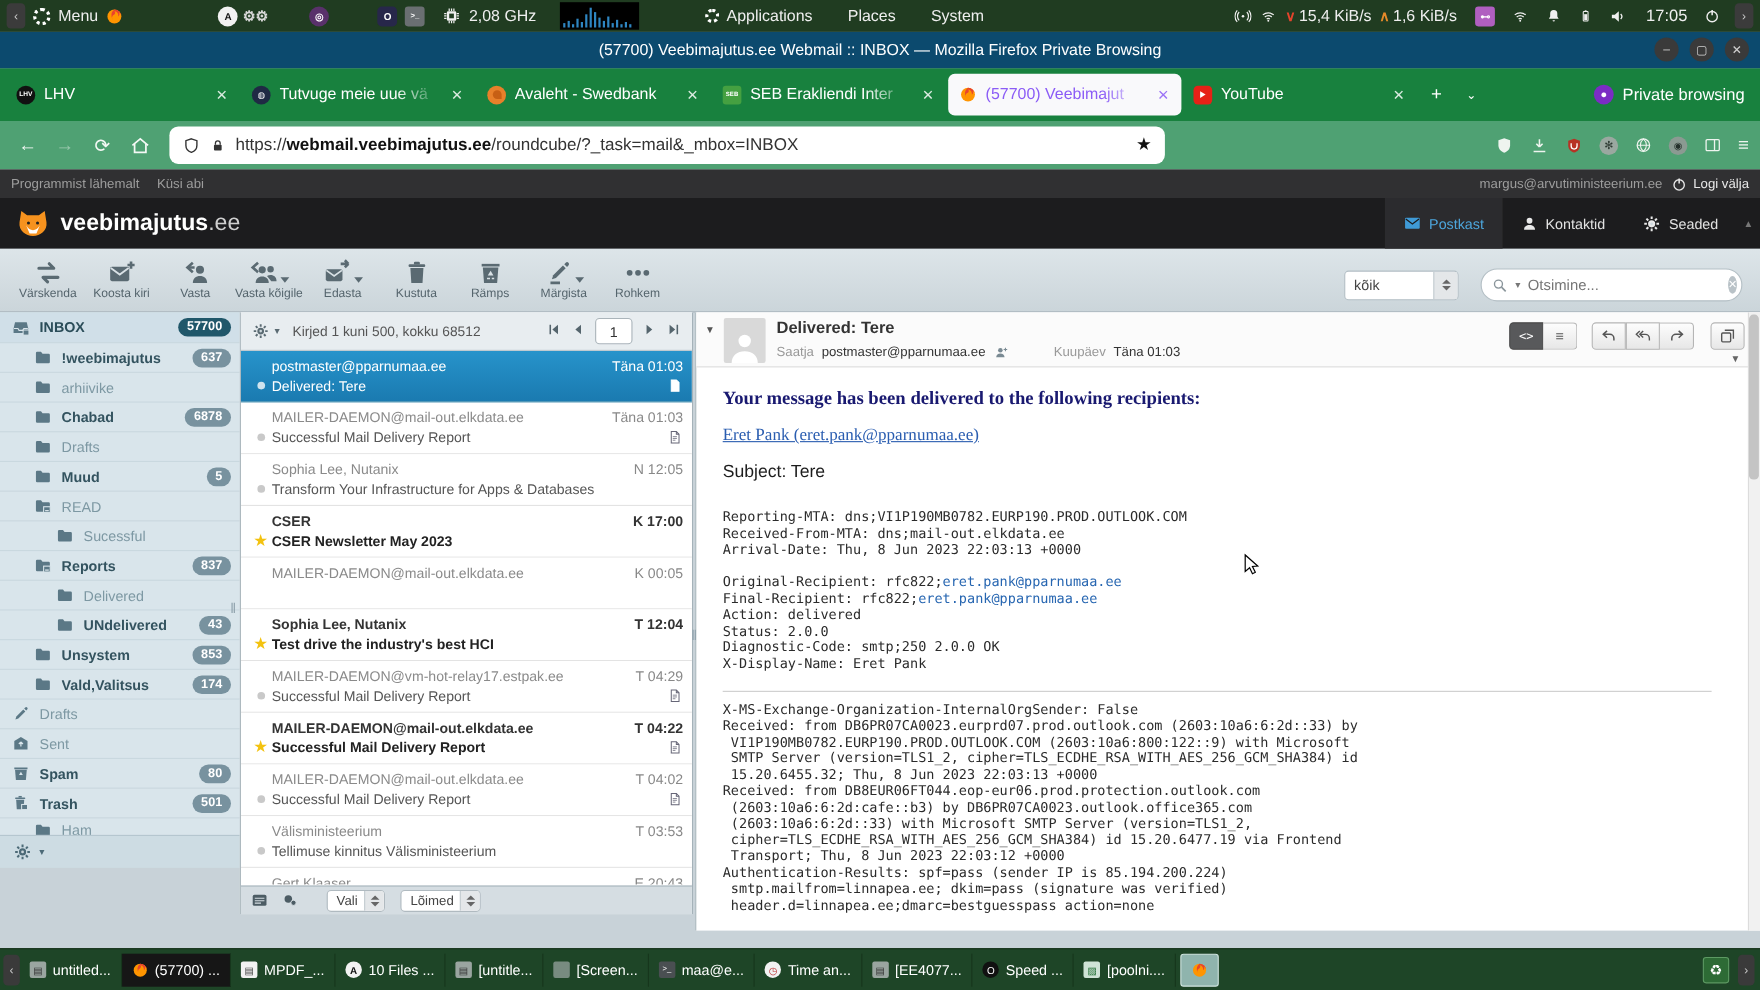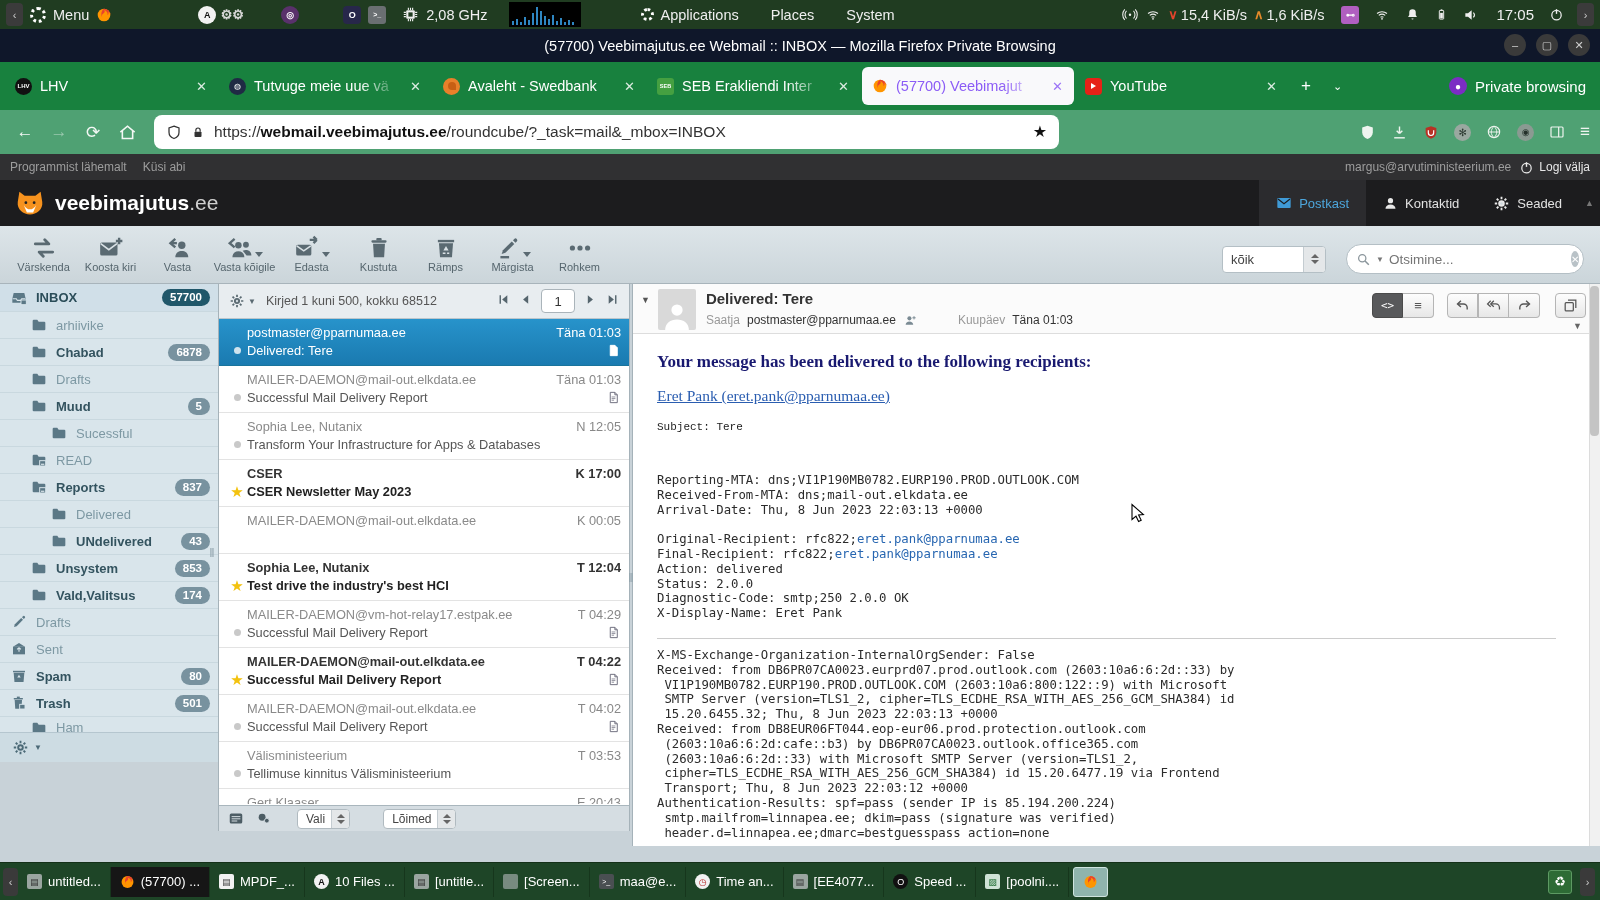--- a/index.html
+++ b/index.html
@@ -12,21 +12,21 @@
   
   .syspanel{height:29px;background:#203c21;color:#efefef;display:flex;align-items:center;font-size:14.5px;padding:0 6px;flex:none}
   .syspanel .grp{display:flex;align-items:center;gap:7px}
   .edgebox{width:17px;height:23px;background:#3b3b3b;border-radius:4px;color:#ccc;display:flex;align-items:center;justify-content:center;font-size:11px}
   .spinring{width:16px;height:16px;border:3px dotted #fff;border-radius:50%}
   .mini{width:18px;height:18px;border-radius:4px;display:flex;align-items:center;justify-content:center;font-size:9px;font-weight:bold}
   .graphbox{width:72px;height:25px;background:#000;margin-left:14px}
   .netspeed{display:flex;align-items:center;gap:3px}
   .chev{font-weight:bold;font-size:13px}
   
-  .titlebar{height:33px;background:#0f172a;color:#fff;display:flex;align-items:center;justify-content:center;font-size:14.5px;position:relative;flex:none}
+  .titlebar{height:33px;background:#0c4a6e;color:#fff;display:flex;align-items:center;justify-content:center;font-size:14.5px;position:relative;flex:none}
   .winbtns{position:absolute;right:10px;top:5px;display:flex;gap:10px}
   .winbtn{width:22px;height:22px;border-radius:50%;background:#3a3a3a;color:#cfcfcf;font-size:11px;display:flex;align-items:center;justify-content:center}
   
   .tabbar{height:48px;background:#18813e;display:flex;align-items:center;padding:0 6px;color:#fff;flex:none}
   #tabs{display:flex;align-items:center;height:100%}
   .tab{width:212px;height:38px;display:flex;align-items:center;gap:8px;padding:0 9px;font-size:14.5px;border-radius:6px;margin-right:2px;color:#fff}
   .tab.active{background:#f9f9fb;color:#8b5cf6}
   .tab .lbl{white-space:nowrap;overflow:hidden;flex:1}
   .tab .lbl.fade{-webkit-mask-image:linear-gradient(90deg,#000 72%,transparent);mask-image:linear-gradient(90deg,#000 72%,transparent)}
   .tab .close{font-size:13px;opacity:.85;padding:0 2px}
@@ -138,21 +138,21 @@
   .vbtn{height:25px;min-width:31px;border:1px solid #b5b5b5;background:linear-gradient(#fdfdfd,#e7e7e7);color:#555;display:flex;align-items:center;justify-content:center;font-size:13px;padding:0 6px}
   .vgrp .vbtn:first-child{border-radius:4px 0 0 4px}
   .vgrp .vbtn:last-child{border-radius:0 4px 4px 0;border-left:none}
   .vbtn.solo{border-radius:4px}
   .vbtn.on{background:#58595b;color:#fff;border-color:#4a4a4a}
   .vbtn svg{width:15px;height:15px}
   .vhead .ddc{position:absolute;right:18px;top:37px;color:#666;font-size:9px}
   .vbody{flex:1;padding:10px 26px 0 24px;overflow:hidden;position:relative}
   .mail-h{font-family:"Liberation Serif",serif;font-weight:bold;color:#191970;font-size:17px;margin:8px 0 15px}
   .mail-link{font-family:"Liberation Serif",serif;color:#2a5db0;text-decoration:underline;font-size:15.5px;display:inline-block;margin-bottom:16px}
-  .mail-subj{font-family:Liberation Mono, monospace;font-size:11px;color:#1c1c1c;margin-bottom:40px}
+  .mail-subj{font-family:Liberation Sans, sans-serif;font-size:16px;color:#1c1c1c;margin-bottom:24px}
   .mono{font-family:"DejaVu Sans Mono",monospace;font-size:12.3px;line-height:14.8px;color:#2b2b2b;white-space:pre}
   .mono a{color:#2766b1}
   .mailhr{border:none;border-top:1px solid #ccc;margin:17px 18px 9px 0}
   .vscroll{position:absolute;right:0;top:0;bottom:0;width:11px;background:#f1f1f1;border-left:1px solid #dcdcdc}
   .vthumb{position:absolute;right:1px;top:2px;width:9px;height:150px;background:#c4c4c4;border-radius:4px}
   .splitter{position:absolute;width:7px;height:26px;color:#8fa2ac;font-size:13px;display:flex;align-items:center;justify-content:center;letter-spacing:1px}
   
   .taskbar{height:38px;background:#1e4527;border-top:1px solid #143018;display:flex;align-items:center;padding:0 3px;flex:none;color:#fff}
   .tedge{width:15px;height:28px;background:#3a3a3a;border-radius:4px;color:#ccc;display:flex;align-items:center;justify-content:center;font-size:11px;flex:none}
   #taskitems{display:flex;align-items:center;height:100%;flex:1;overflow:hidden}
@@ -622,20 +622,30 @@
             <span class="icn">
               <svg width="16" height="16" viewBox="0 0 24 24">
                 <path d="M4 4.5h16l2 8.5v6H2v-6z" fill="currentColor"></path>
                 <path d="M2.5 13h5.5l1.5 2.6h5L16 13h5.5" stroke="#d9e5eb" stroke-width="1.6" fill="none"></path>
                 <rect x="15" y="15" width="8" height="7" fill="currentColor" stroke="#d9e5eb" stroke-width="1.4"></rect>
               </svg>
             </span>
             <span style="white-space:nowrap;overflow:hidden">INBOX</span>
             <span class="badge inb">57700</span>
           </div>
+          <div class="frow b">
+            <span style="width:20px;flex:none"></span>
+            <span class="icn">
+              <svg width="16" height="16" viewBox="0 0 24 24">
+                <path d="M2.5 6A1.7 1.7 0 0 1 4.2 4.3h5.2L11.5 7h8.3A1.7 1.7 0 0 1 21.5 8.7v9.6a1.7 1.7 0 0 1-1.7 1.7H4.2a1.7 1.7 0 0 1-1.7-1.7z" fill="currentColor"></path>
+              </svg>
+            </span>
+            <span style="white-space:nowrap;overflow:hidden">!weebimajutus</span>
+            <span class="badge">637</span>
+          </div>
           <div class="frow">
             <span style="width:20px;flex:none"></span>
             <span class="icn">
               <svg width="16" height="16" viewBox="0 0 24 24">
                 <path d="M2.5 6A1.7 1.7 0 0 1 4.2 4.3h5.2L11.5 7h8.3A1.7 1.7 0 0 1 21.5 8.7v9.6a1.7 1.7 0 0 1-1.7 1.7H4.2a1.7 1.7 0 0 1-1.7-1.7z" fill="currentColor"></path>
               </svg>
             </span>
             <span style="white-space:nowrap;overflow:hidden">arhiivike</span>
           </div>
           <div class="frow b">
@@ -659,40 +669,40 @@
           </div>
           <div class="frow b">
             <span style="width:20px;flex:none"></span>
             <span class="icn">
               <svg width="16" height="16" viewBox="0 0 24 24">
                 <path d="M2.5 6A1.7 1.7 0 0 1 4.2 4.3h5.2L11.5 7h8.3A1.7 1.7 0 0 1 21.5 8.7v9.6a1.7 1.7 0 0 1-1.7 1.7H4.2a1.7 1.7 0 0 1-1.7-1.7z" fill="currentColor"></path>
               </svg>
             </span>
             <span style="white-space:nowrap;overflow:hidden">Muud</span>
             <span class="badge">5</span>
-          </div>
-          <div class="frow">
-            <span style="width:40px;flex:none"></span>
-            <span class="icn">
-              <svg width="16" height="16" viewBox="0 0 24 24">
-                <path d="M2.5 6A1.7 1.7 0 0 1 4.2 4.3h5.2L11.5 7h8.3A1.7 1.7 0 0 1 21.5 8.7v9.6a1.7 1.7 0 0 1-1.7 1.7H4.2a1.7 1.7 0 0 1-1.7-1.7z" fill="currentColor"></path>
-              </svg>
-            </span>
-            <span style="white-space:nowrap;overflow:hidden">Sucessful</span>
           </div>
           <div class="frow">
             <span style="width:20px;flex:none"></span>
             <span class="icn">
               <svg width="16" height="16" viewBox="0 0 24 24">
                 <path d="M2.5 6A1.7 1.7 0 0 1 4.2 4.3h5.2L11.5 7h8.3A1.7 1.7 0 0 1 21.5 8.7v9.6a1.7 1.7 0 0 1-1.7 1.7H4.2a1.7 1.7 0 0 1-1.7-1.7z" fill="currentColor"></path>
                 <rect x="13" y="13" width="9" height="8" fill="currentColor" stroke="#d9e5eb" stroke-width="1.5"></rect>
                 <rect x="15" y="17.5" width="5" height="1.8" fill="#d9e5eb"></rect>
               </svg>
             </span>
             <span style="white-space:nowrap;overflow:hidden">READ</span>
+          </div>
+          <div class="frow">
+            <span style="width:40px;flex:none"></span>
+            <span class="icn">
+              <svg width="16" height="16" viewBox="0 0 24 24">
+                <path d="M2.5 6A1.7 1.7 0 0 1 4.2 4.3h5.2L11.5 7h8.3A1.7 1.7 0 0 1 21.5 8.7v9.6a1.7 1.7 0 0 1-1.7 1.7H4.2a1.7 1.7 0 0 1-1.7-1.7z" fill="currentColor"></path>
+              </svg>
+            </span>
+            <span style="white-space:nowrap;overflow:hidden">Sucessful</span>
           </div>
           <div class="frow b">
             <span style="width:20px;flex:none"></span>
             <span class="icn">
               <svg width="16" height="16" viewBox="0 0 24 24">
                 <path d="M2.5 6A1.7 1.7 0 0 1 4.2 4.3h5.2L11.5 7h8.3A1.7 1.7 0 0 1 21.5 8.7v9.6a1.7 1.7 0 0 1-1.7 1.7H4.2a1.7 1.7 0 0 1-1.7-1.7z" fill="currentColor"></path>
                 <rect x="13" y="13" width="9" height="8" fill="currentColor" stroke="#d9e5eb" stroke-width="1.5"></rect>
                 <rect x="15" y="17.5" width="5" height="1.8" fill="#d9e5eb"></rect>
               </svg>
             </span>
@@ -1020,21 +1030,21 @@
               <circle cx="16.5" cy="15.5" r="3.8" fill="currentColor" stroke="#d5dde2" stroke-width="1.4"></circle>
             </svg>
           </span>
         <div class="minisel" style="margin-left:14px">
           <span class="val">Vali</span>
           <span class="spin">
               <i class="up"></i>
               <i class="dn"></i>
             </span>
         </div>
-        <div class="minisel" style="margin-left:23px">
+        <div class="minisel" style="margin-left:4px">
           <span class="val">Lõimed</span>
           <span class="spin">
               <i class="up"></i>
               <i class="dn"></i>
             </span>
         </div>
       </div>
     </div>
 
     <div class="viewwrap">

